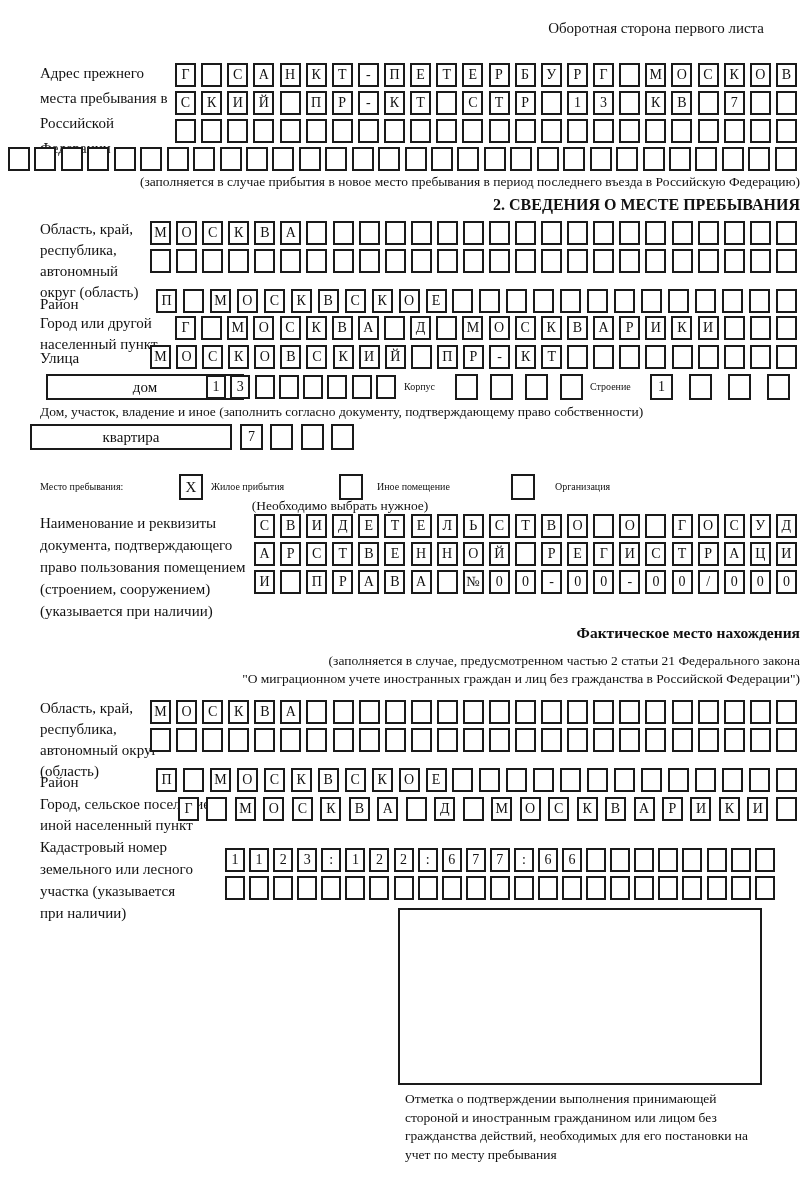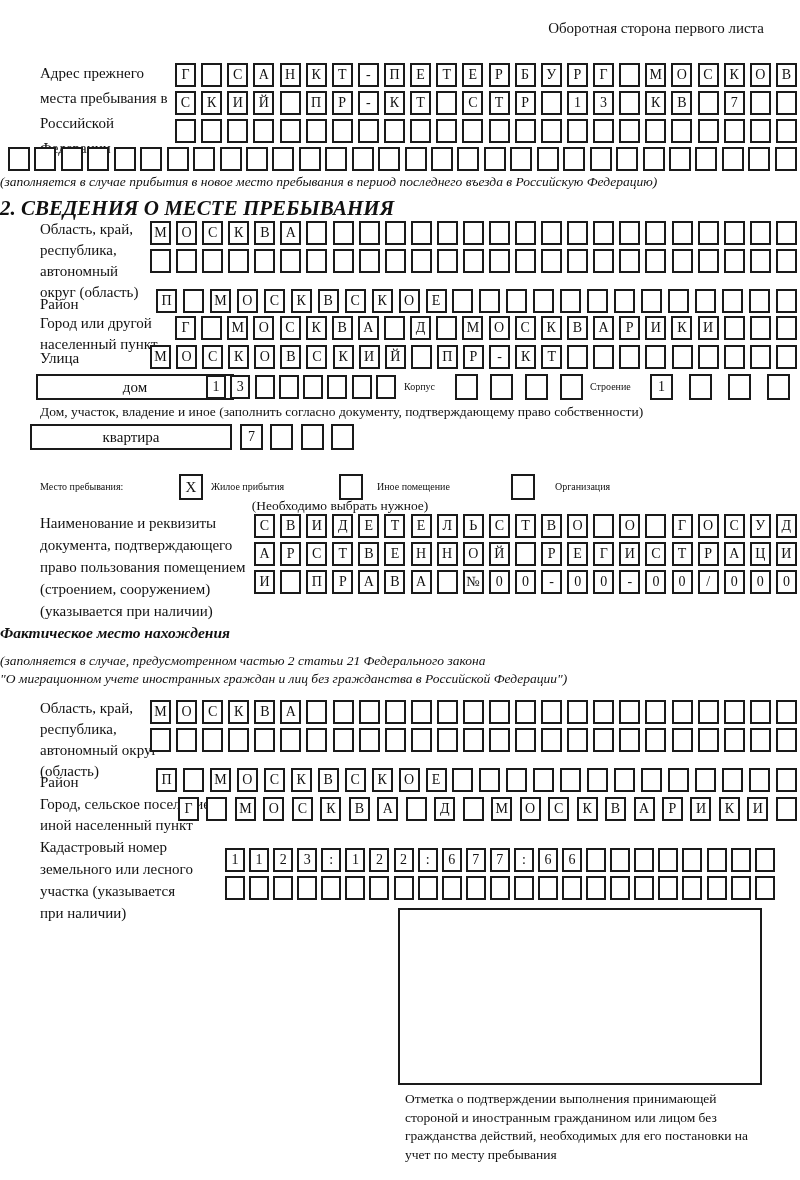--- a/index.html
+++ b/index.html
@@ -2,22 +2,22 @@
 <html><head>
 <meta charset="utf-8">
 <style>
   html,body{margin:0;padding:0;background:#fff;}
   .page{position:relative;width:800px;height:1180px;background:#fff;overflow:hidden;
         font-family:"Liberation Serif","DejaVu Serif",serif;color:#111;}
   .lbl{position:absolute;font-size:15px;line-height:21px;}
   .lh25{line-height:25px;}
   .lh22{line-height:22px;}
   .note{position:absolute;font-size:13.5px;}
-  .center{left:0;width:800px;text-align:left;font-style:italic;}
-  .h2{position:absolute;font-weight:bold;font-size:21px;}
+  .center{left:0;width:800px;text-align:right;}
+  .h2{position:absolute;font-weight:bold;font-size:16px;}
   .subh{position:absolute;font-weight:bold;font-size:15.5px;}
   .cells{position:absolute;display:flex;justify-content:space-between;height:24px;}
   .cell{box-sizing:border-box;width:21px;height:24px;border:2px solid #1a1a1a;
         display:flex;align-items:center;justify-content:center;font-size:14px;background:#fff;}
   .c30 .cell{width:22px;}
   .c-dom .cell{width:20px;}
   .c-cad .cell{width:20px;}
   .wide{height:26px;}
   .wide .cell{width:23px;height:26px;}
   .namedbox{position:absolute;box-sizing:border-box;border:2px solid #1a1a1a;height:26px;
@@ -285,21 +285,21 @@
       <div class="cell"></div>
       <div class="cell"></div>
       <div class="cell"></div>
       <div class="cell"></div>
       <div class="cell"></div>
       <div class="cell"></div>
       <div class="cell"></div>
       <div class="cell"></div>
     </div>
 
-  <div class="namedbox" style="left:36px;top:374px;width:198px">дом</div>
+  <div class="namedbox" style="left:46px;top:374px;width:198px">дом</div>
   <div class="cells c-dom" style="left:206px;top:375px;width:190px">
       <div class="cell">1</div>
       <div class="cell">3</div>
       <div class="cell"></div>
       <div class="cell"></div>
       <div class="cell"></div>
       <div class="cell"></div>
       <div class="cell"></div>
       <div class="cell"></div>
     </div>

